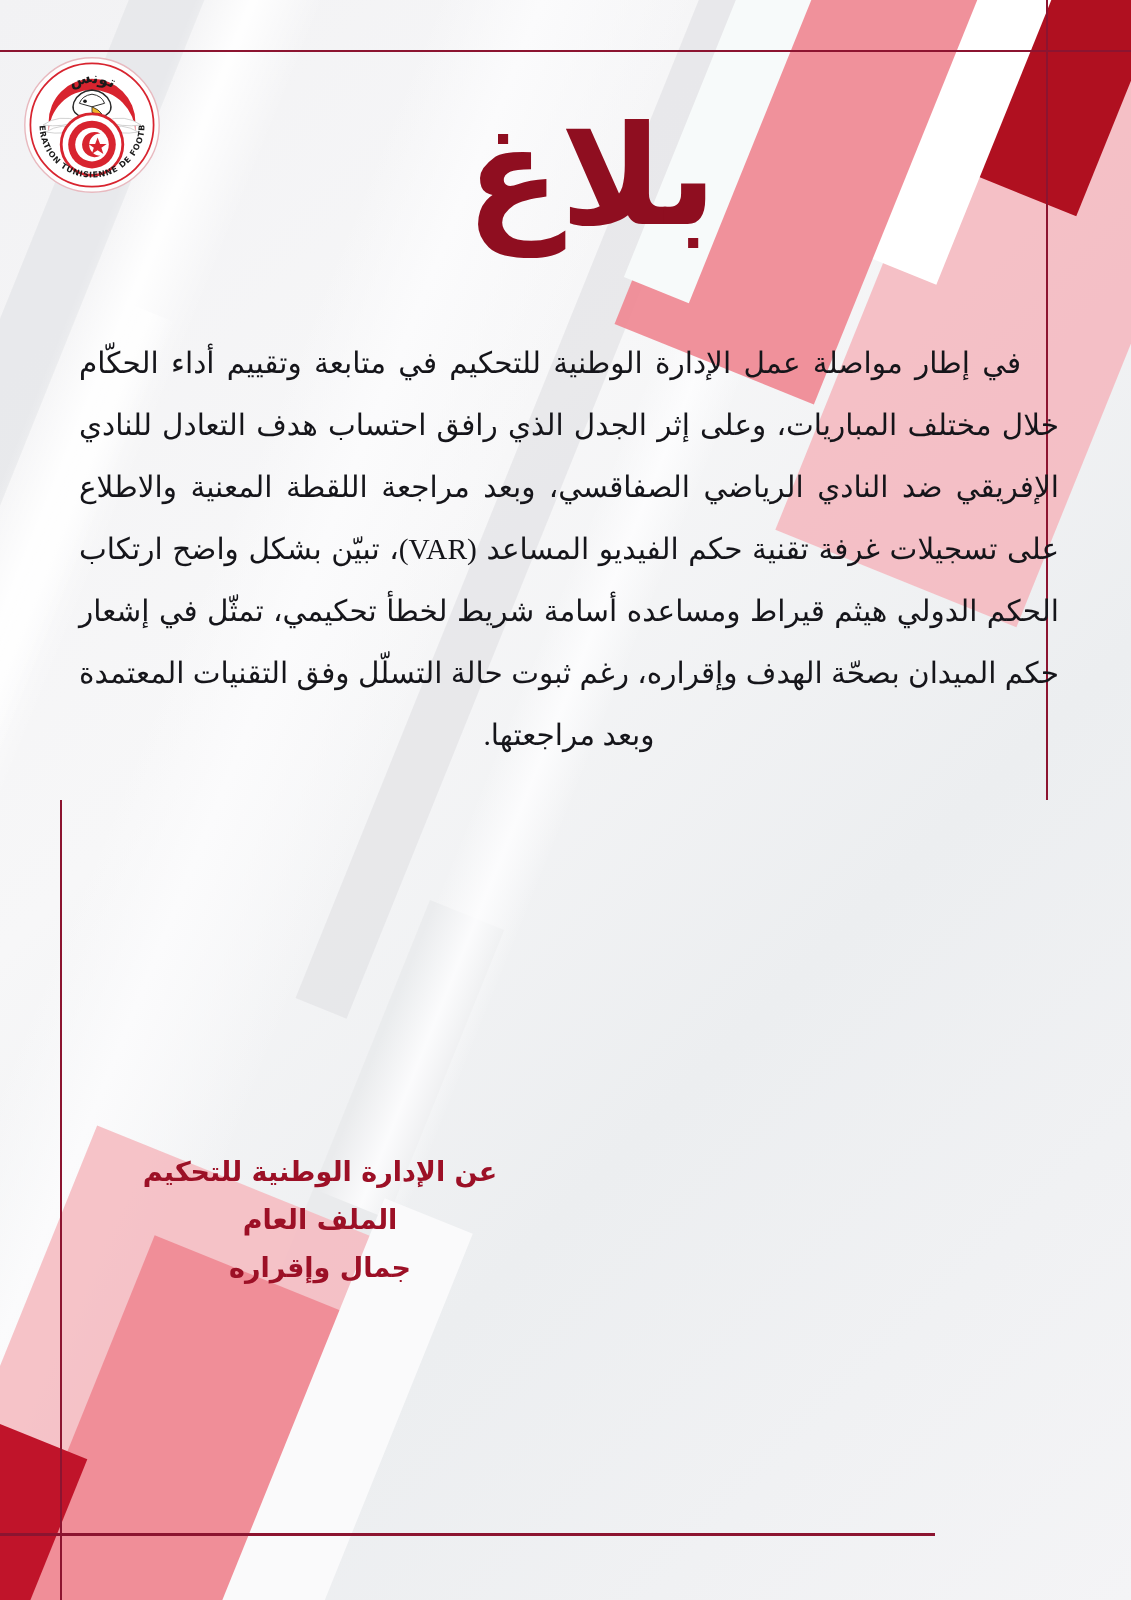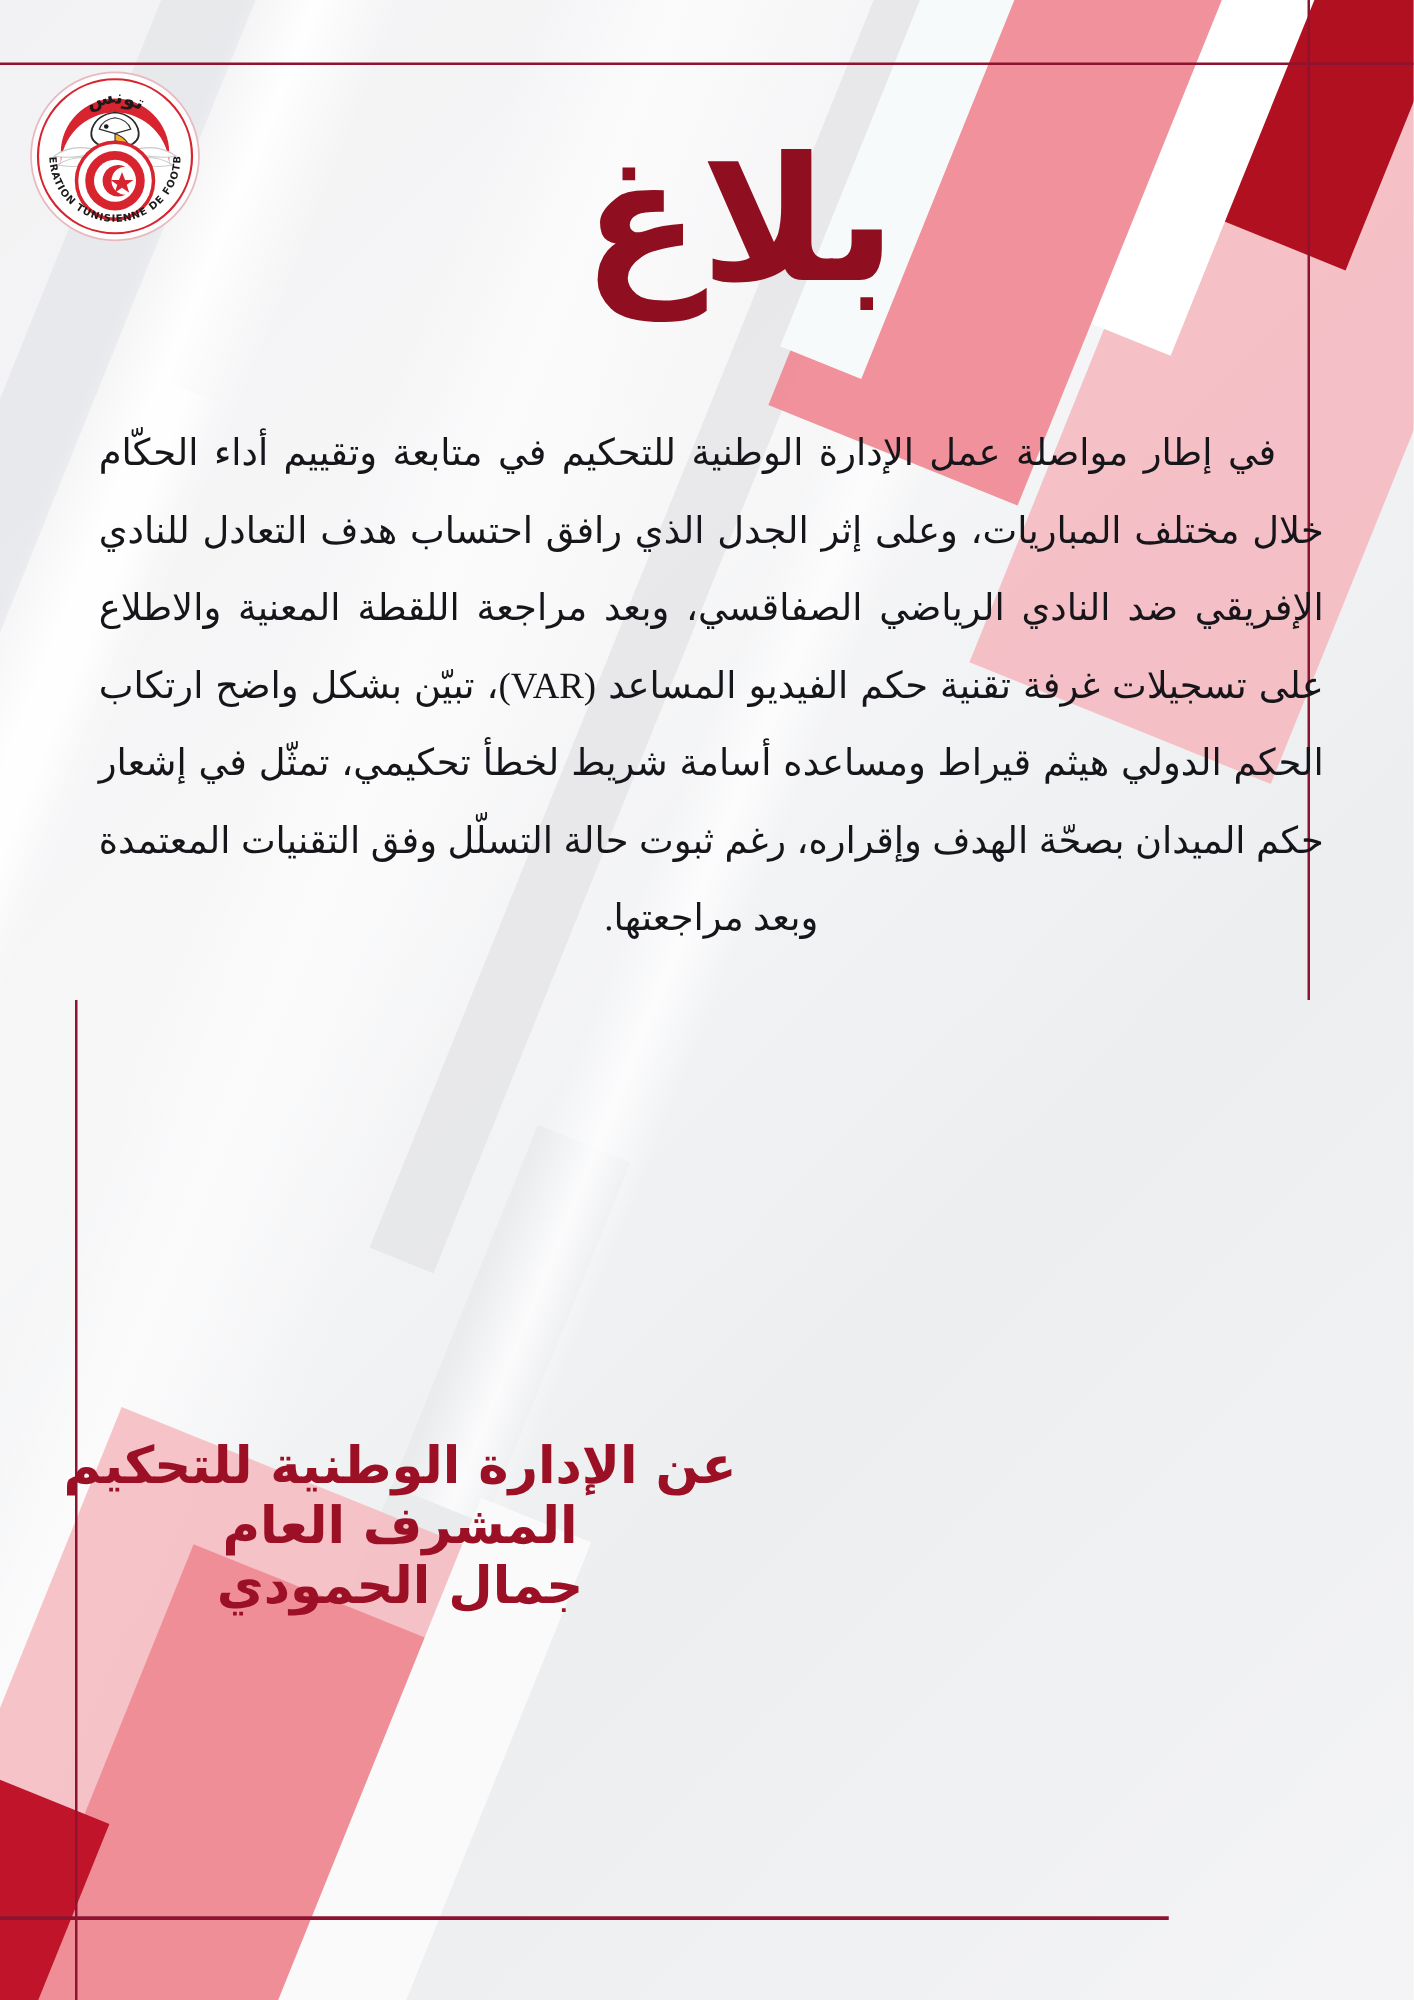--- a/index.html
+++ b/index.html
@@ -212,21 +212,21 @@
     position: absolute;
     top: 1148px;
     left: 0;
     width: 640px;
     text-align: center;
     color: #9c1026;
     font-family: "DejaVu Sans", "Liberation Sans", sans-serif;
     direction: rtl;
   }
   .sig-line {
-    font-size: 41px;
+    font-size: 27px;
     font-weight: 700;
     line-height: 48px;
     letter-spacing: 0px;
   }
 </style>
 </head>
 <body>
 
 <div class="page">
 
@@ -297,18 +297,18 @@
     </div>
 
     <div class="title">بلاغ</div>
 
     <div class="body-block">
       <p class="para">في إطار مواصلة عمل الإدارة الوطنية للتحكيم في متابعة وتقييم أداء الحكّام خلال مختلف المباريات، وعلى إثر الجدل الذي رافق احتساب هدف التعادل للنادي الإفريقي ضد النادي الرياضي الصفاقسي، وبعد مراجعة اللقطة المعنية والاطلاع على تسجيلات غرفة تقنية حكم الفيديو المساعد (VAR)، تبيّن بشكل واضح ارتكاب الحكم الدولي هيثم قيراط ومساعده أسامة شريط لخطأ تحكيمي، تمثّل في إشعار حكم الميدان بصحّة الهدف وإقراره، رغم ثبوت حالة التسلّل وفق التقنيات المعتمدة وبعد مراجعتها.</p>
     </div>
 
     <div class="signature">
       <div class="sig-line">عن الإدارة الوطنية للتحكيم</div>
-      <div class="sig-line">المشرف العام</div>
-      <div class="sig-line">جمال الحمودي</div>
+      <div class="sig-line">الملف العام</div>
+      <div class="sig-line">جمال وإقراره</div>
     </div>
 
   </div>
 </div>
 
 </body></html>

